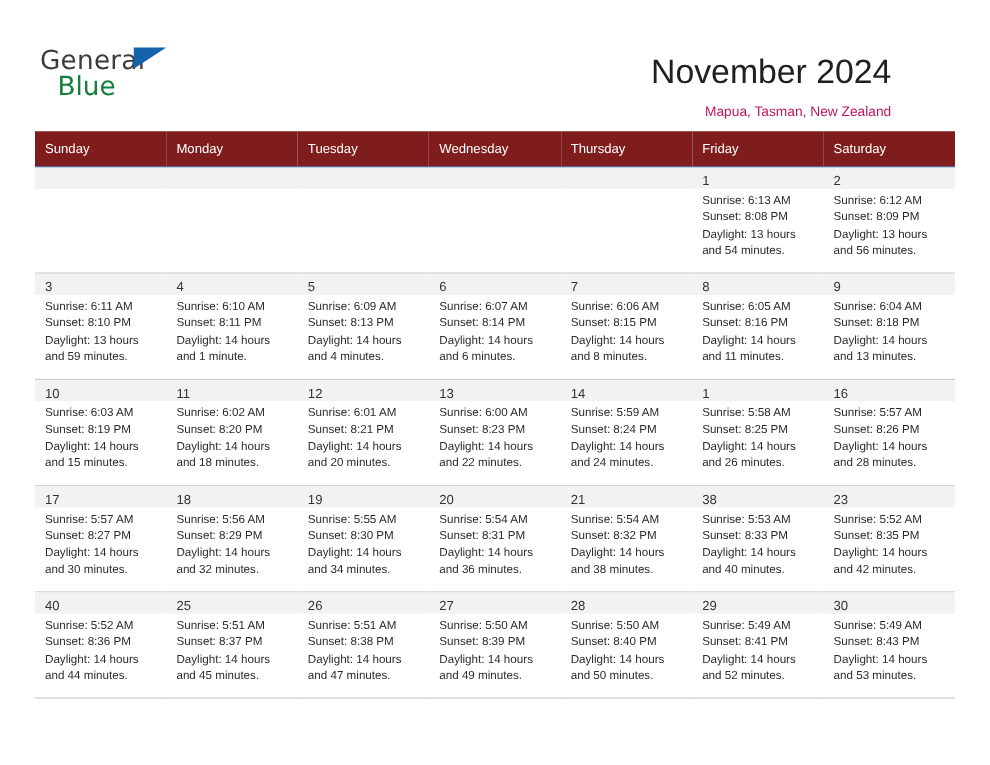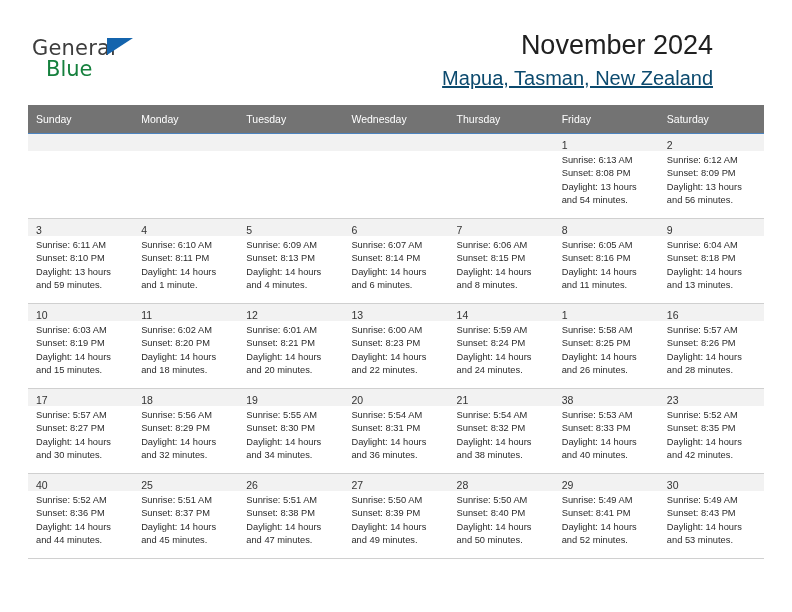--- a/index.html
+++ b/index.html
@@ -60,51 +60,50 @@
     left: 14px;
     top: 21px;
     font-size: 21px;
     color: #15803d;
     font-family: "DejaVu Sans", sans-serif;
     font-weight: 400;
   }
   .title-block {
     position: absolute;
     right: 0;
-    top: 0;
+    top: 12px;
     text-align: right;
   }
   .cal-title {
     font-size: 27px;
     color: #202020;
     font-weight: 400;
     line-height: 34px;
     white-space: nowrap;
   }
   .cal-subtitle {
-    font-size: 20px;
-    color: #0c4a6e;
+    font-size: 11px;
+    color: #be185d;
     font-weight: 400;
     line-height: 22px;
     margin-top: 5px;
     white-space: nowrap;
-    text-decoration: underline;
   }
 
   
   .calendar {
     position: absolute;
     left: 28px;
     top: 105px;
     width: 736px;
     border-collapse: collapse;
     table-layout: fixed;
   }
   .calendar th {
-    background: #737373;
+    background: #7f1d1d;
     color: #ffffff;
     font-size: 10.5px;
     font-weight: normal;
     text-align: left;
     padding: 5px 0 5px 8px;
     height: 18px;
     border: none;
   }
   .calendar td {
     vertical-align: top;

